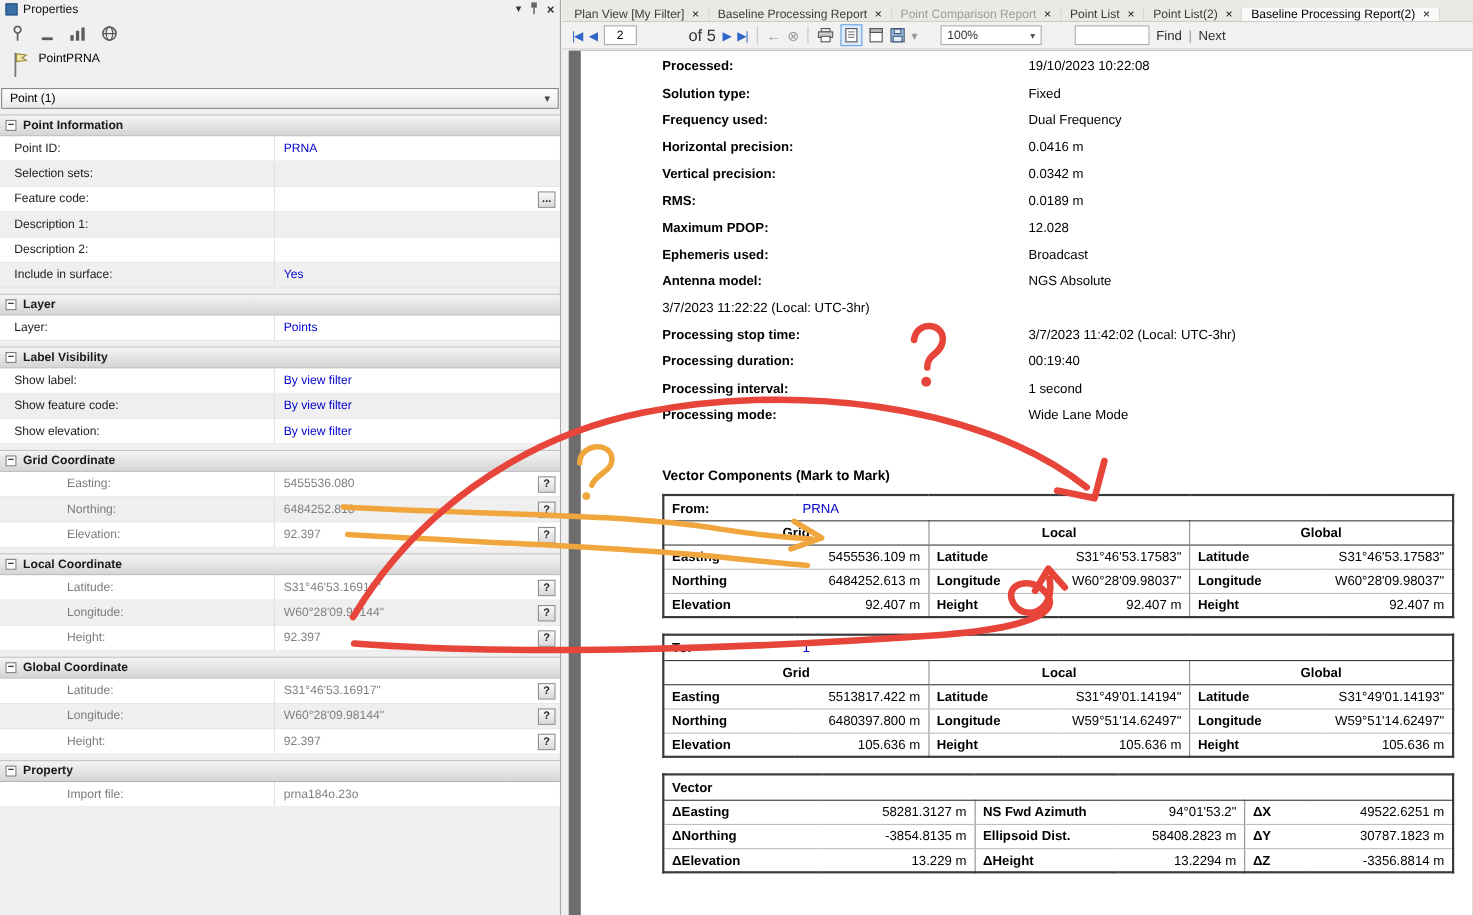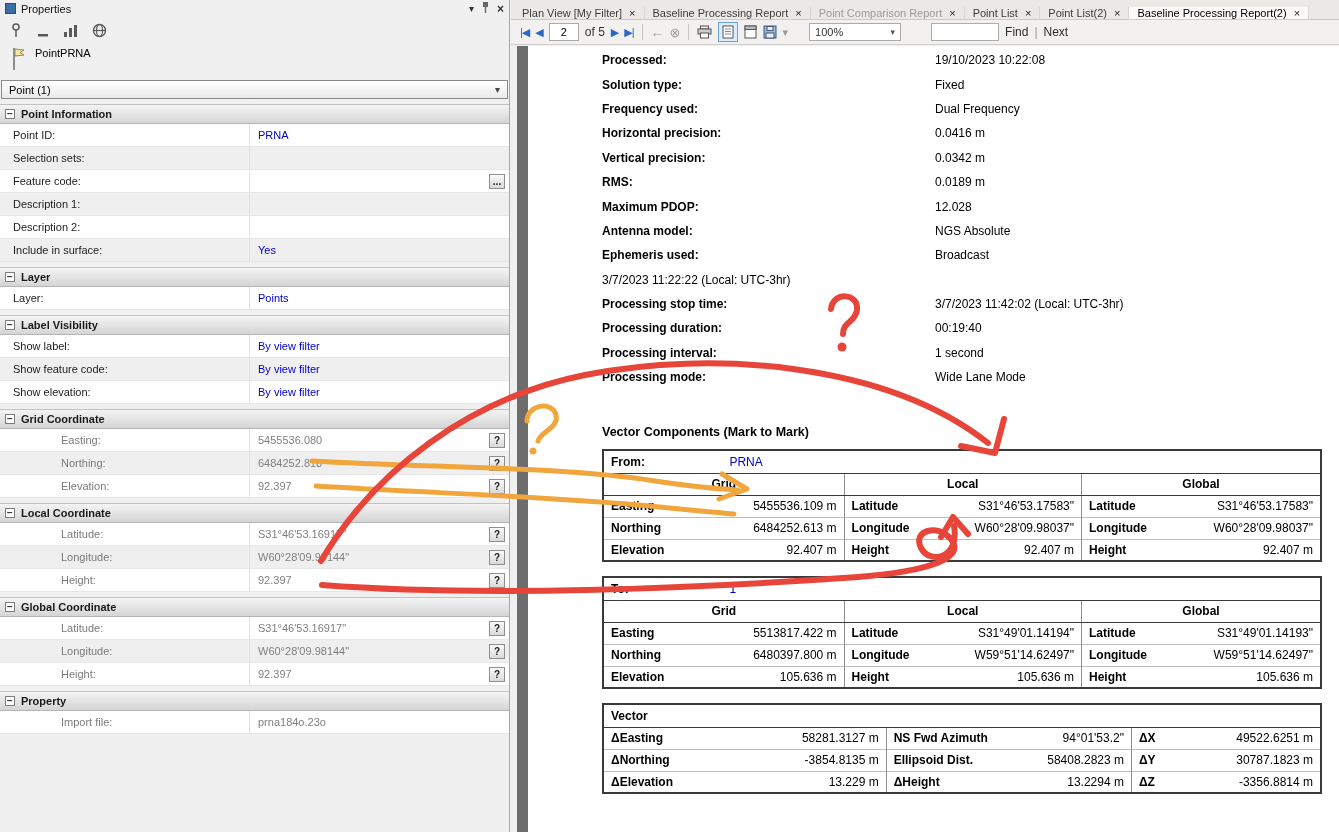--- a/index.html
+++ b/index.html
@@ -36,21 +36,21 @@
   .tab { display:flex; align-items:center; gap:7px; padding:0 8px; font-size:11px; color:#3d3d3d; border-right:1px solid #d9d6d2; cursor:default; }
   .tab[data-variant="active"] { background:#fafaf9; color:#000; }
   .tab[data-variant="dimmed"] .tab-label { color:#9c9c9c; }
   .tab-close { font-size:11px; color:#222; }
 
   .rv-toolbar { height:25px; display:flex; align-items:center; gap:6px; padding:0 9px; background:#f2f1ef; border-bottom:1px solid #d2d0cc; font-size:12px; color:#333; }
   .nav-btn { cursor:default; font-size:11px; letter-spacing:-1px; }
   .nav-btn.blue { color:#2d66c8; }
   .nav-btn.gray { color:#9a9a9a; }
   .page-box { width:30px; height:18px; border:1px solid #ababab; background:#fff; font-size:11px; text-align:center; font-family:"Liberation Sans",sans-serif; }
-  .of-label { font-size:12px; color:#333; }
+  .of-label { font-size:15px; color:#333;margin-left:41px; }
   .tsep { width:1px; height:16px; background:#c8c6c2; margin:0 2px; }
   .tool-icon { display:flex; align-items:center; }
   .tool-toggle { display:flex; align-items:center; justify-content:center; width:20px; height:20px; border:1px solid #6aa2e0; background:#dcebfc; }
   .zoom-box { margin-left:16px; width:92px; height:18px; border:1px solid #ababab; background:#fff; display:flex; align-items:center; padding:0 5px; font-size:11px; }
   .zoom-box .dd { margin-left:auto; font-size:9px; color:#555; }
   .search-box { margin-left:24px; width:68px; height:18px; border:1px solid #ababab; background:#fff; font-size:11px; padding:0 4px; }
   .find-link { font-size:12px; color:#2d2d2d; cursor:default; }
   .pipe { color:#999; }
 
   .report-area { position:absolute; left:6px; top:46px; right:0; bottom:0; background:#6d6d6d; overflow:hidden; }
@@ -446,27 +446,27 @@
               <div class="sum-label">RMS:</div>
               <div class="sum-value">0.0189 m</div>
             </div>
 
             <div class="sum-row">
               <div class="sum-label">Maximum PDOP:</div>
               <div class="sum-value">12.028</div>
             </div>
 
             <div class="sum-row">
+              <div class="sum-label">Ephemeris used:</div>
+              <div class="sum-value">Broadcast</div>
+            </div>
+
+            <div class="sum-row">
               <div class="sum-label">Antenna model:</div>
               <div class="sum-value">NGS Absolute</div>
-            </div>
-
-            <div class="sum-row">
-              <div class="sum-label">Ephemeris used:</div>
-              <div class="sum-value">Broadcast</div>
             </div>
 
             <div class="sum-row">
               <div class="sum-value">3/7/2023 11:22:22 (Local: UTC-3hr)</div>
             </div>
 
             <div class="sum-row">
               <div class="sum-label">Processing stop time:</div>
               <div class="sum-value">3/7/2023 11:42:02 (Local: UTC-3hr)</div>
             </div>

